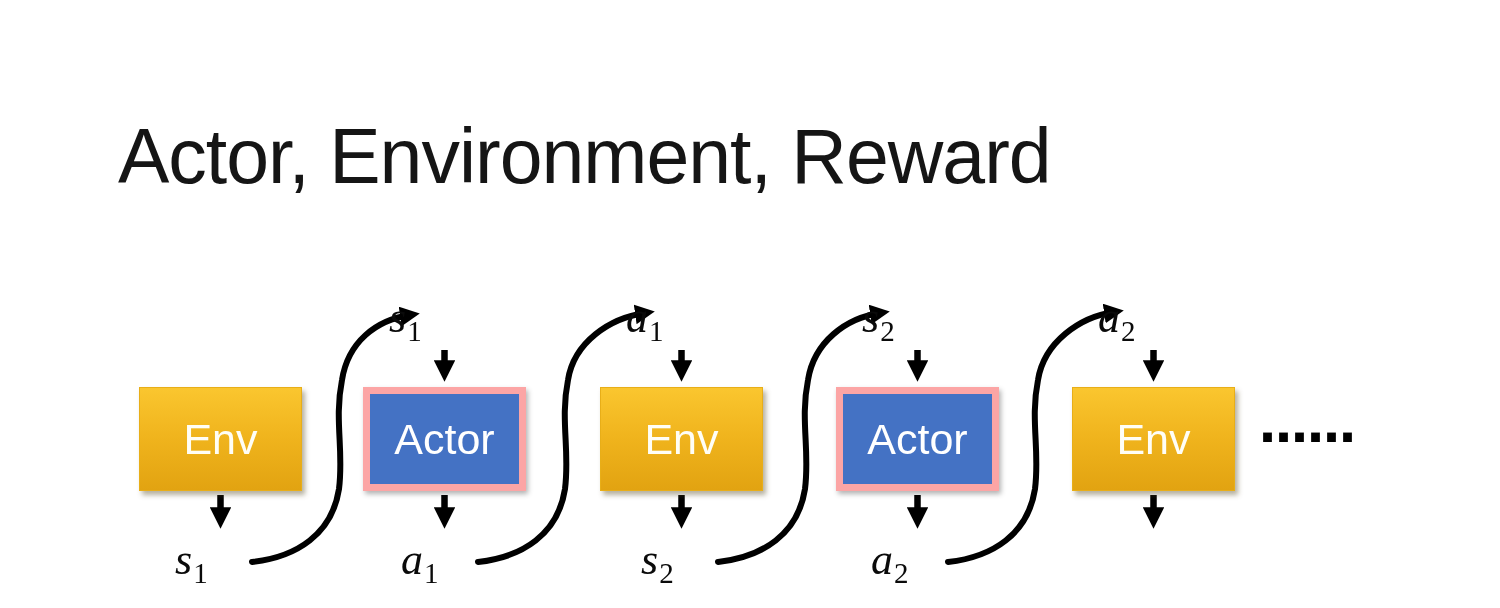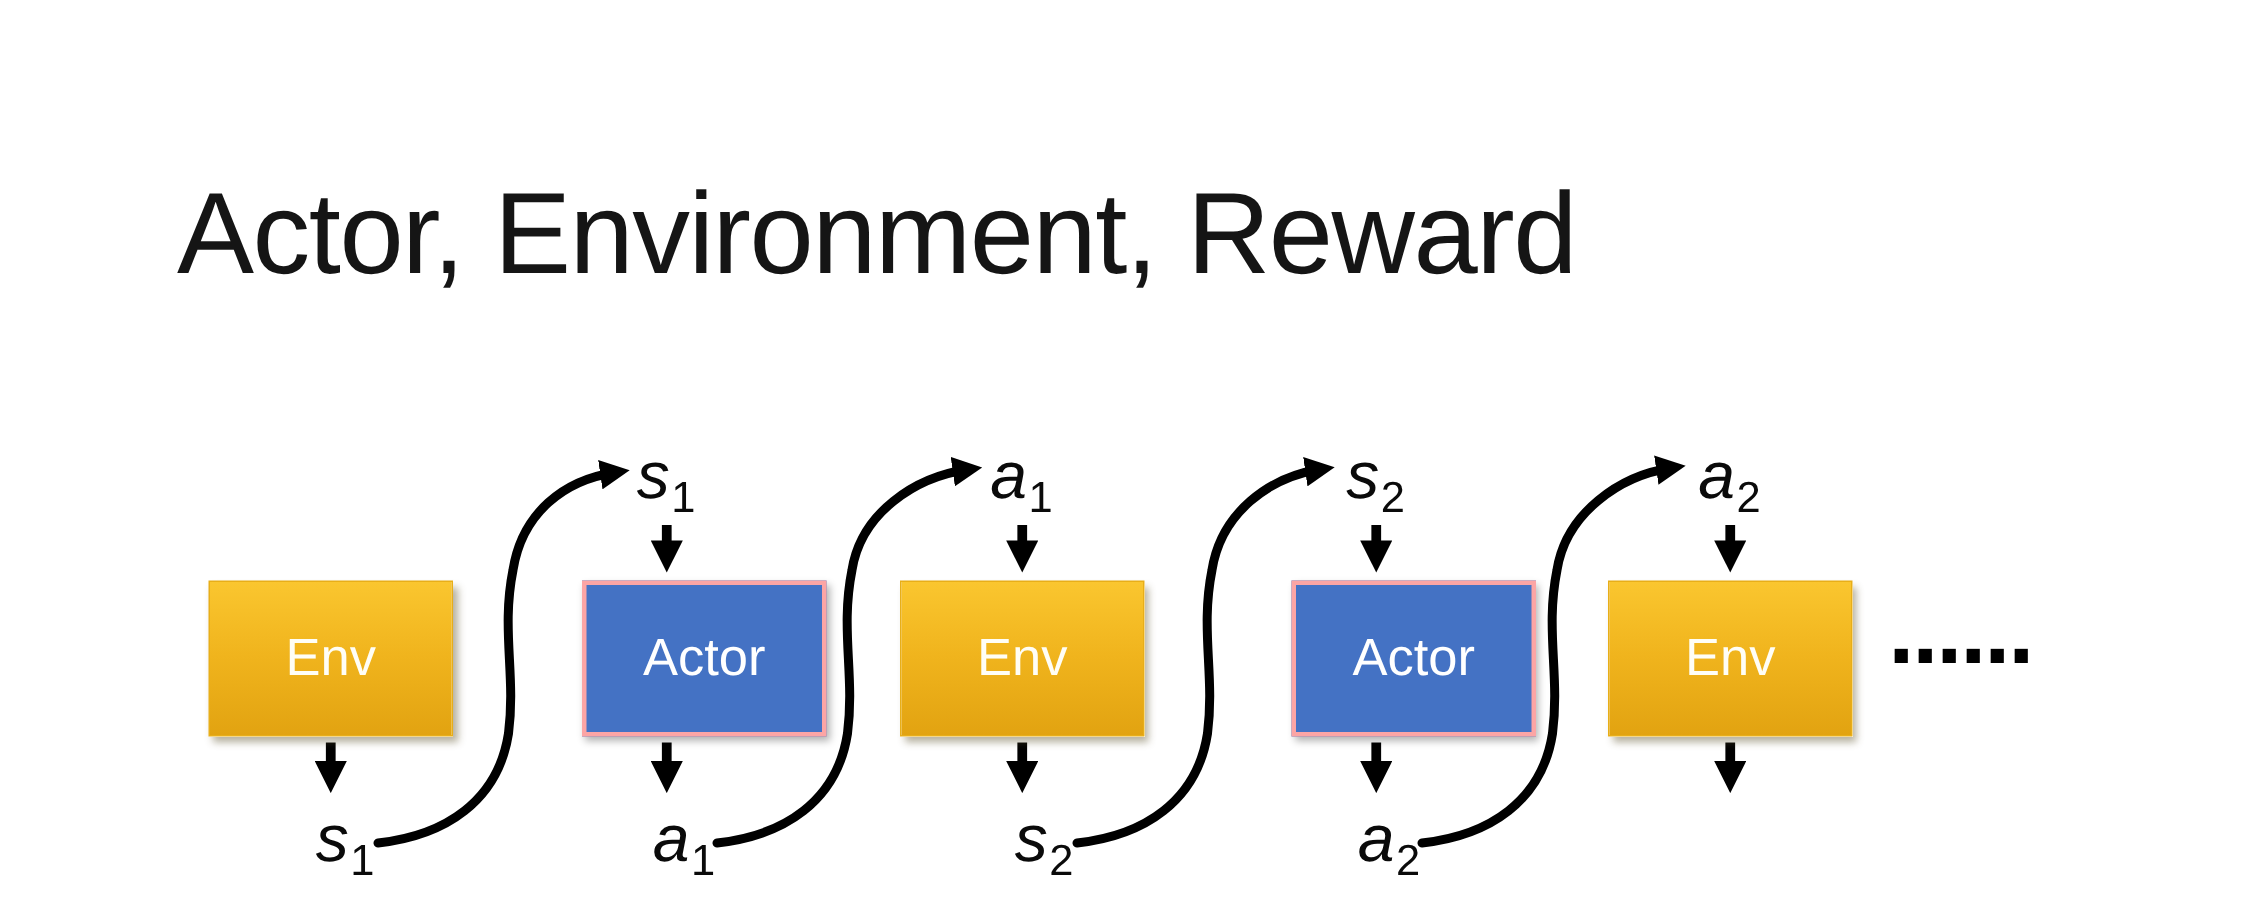--- a/index.html
+++ b/index.html
@@ -19,42 +19,41 @@
     letter-spacing:-1px;
     color:#151515;
     line-height:1;
     white-space:nowrap;
   }
   .node{
     position:absolute;
     top:387px;
     width:163px;height:104px;
     display:flex;align-items:center;justify-content:center;
-    font-size:35px;
+    font-size:43px;
     color:#fffef6;
     box-sizing:border-box;
   }
   .node.env{
     background:linear-gradient(180deg,#fac62f 0%,#f0b41d 48%,#e2a311 100%);
     box-shadow:3px 4px 5px rgba(90,80,40,0.45);
     border:1px solid #e8ae18;
   }
   .node.actor{
     background:#4472c4;
-    border:3px solid #fca5a5;
+    border:7px solid #fca5a5;
     box-shadow:2px 3px 5px rgba(0,0,0,0.30);
     color:#ffffff;
-    margin-left:25px;
   }
   .mlabel{
     position:absolute;
     width:110px;height:52px;
     line-height:52px;
-    text-align:center;
-    font-family:Liberation Sans, sans-serif;
+    text-align:left;
+    font-family:Liberation Serif, serif;
     font-size:44px;
     color:#0a0a0a;
     white-space:nowrap;
   }
   .mlabel .base{font-style:italic;}
   .mlabel sub{
     font-style:normal;
     font-size:29px;
     line-height:0;
     vertical-align:-9px;

